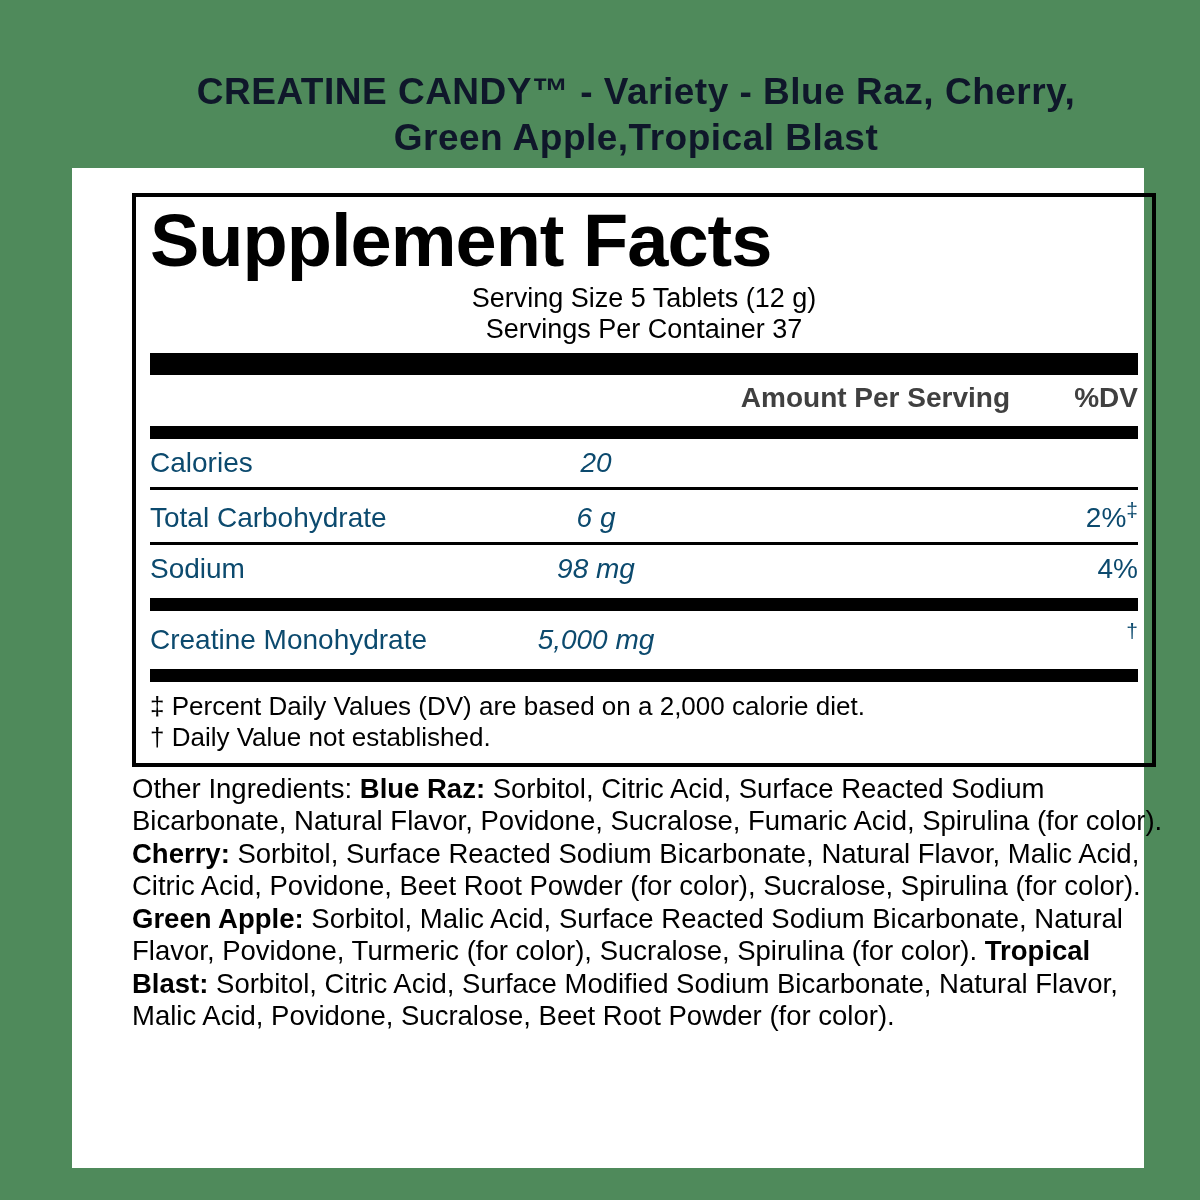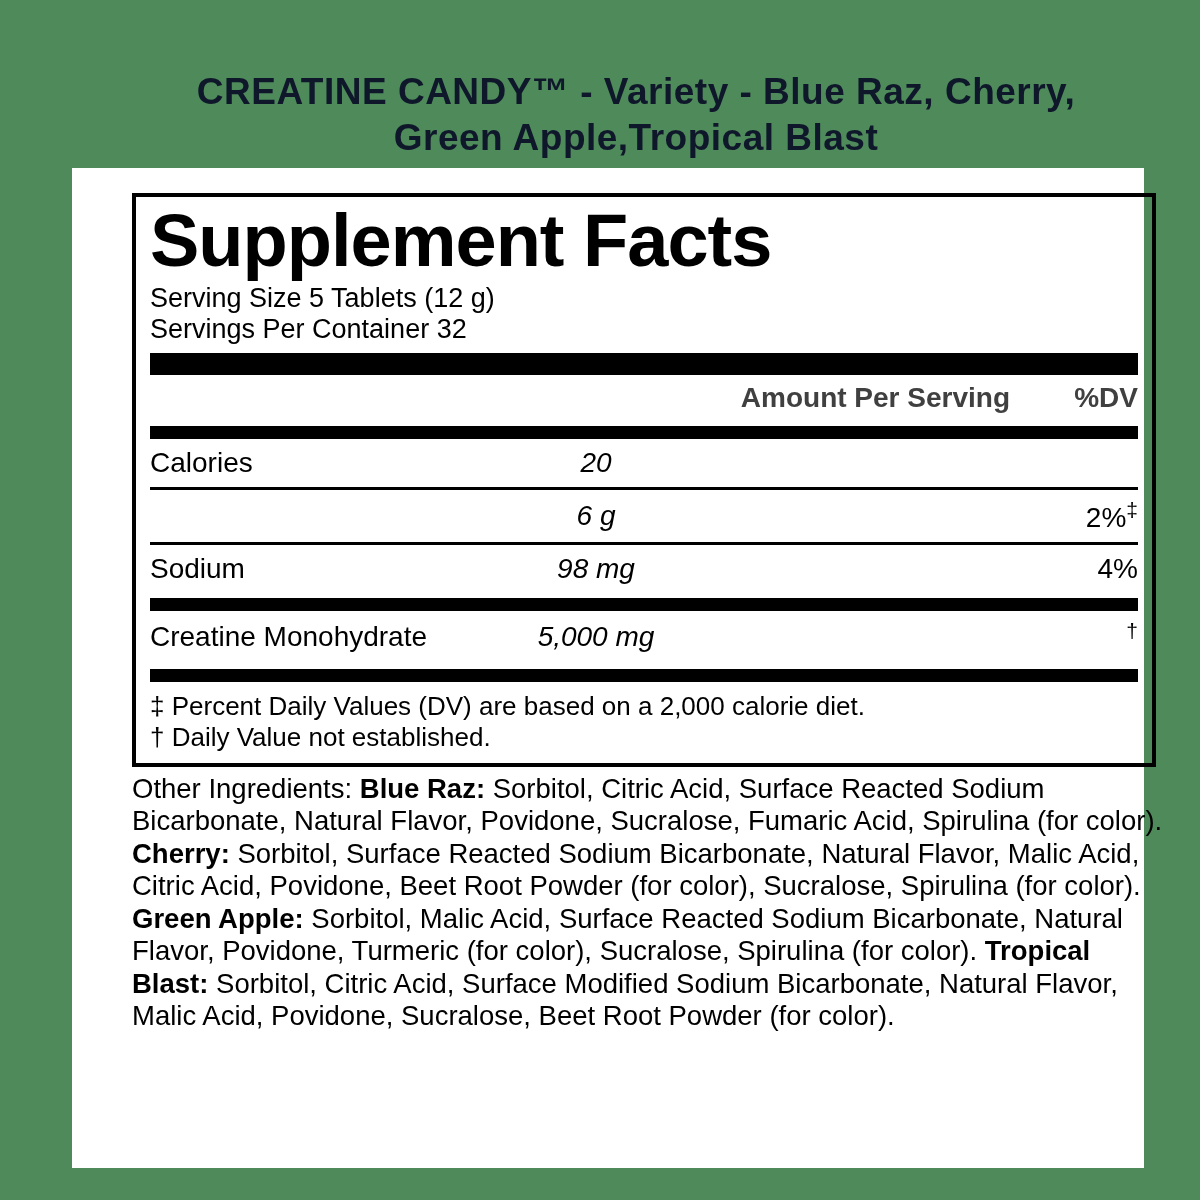--- a/index.html
+++ b/index.html
@@ -77,20 +77,21 @@
     font-weight: bold;
     line-height: 84px;
     letter-spacing: -1px;
     margin-top: 2px;
     color: #000;
   }
   .serving-line {
     font-size: 27px;
     line-height: 31px;
     color: #000;
+    text-align: center;
   }
   .bar-thick {
     height: 22px;
     background: #000;
     margin-top: 8px;
   }
   .bar-med {
     height: 13px;
     background: #000;
     margin-top: 5px;
@@ -112,23 +113,23 @@
   .amt-header .amt-label {
     margin-right: 40px;
   }
   .amt-header .dv-label {
     width: 88px;
     text-align: right;
   }
 
   .nut-row {
     display: flex;
-    align-items: center;
+    align-items: flex-end;
     font-size: 28px;
-    color: #000000;
+    color: #0c4a6e;
     padding: 8px 0 8px 0;
     position: relative;
   }
   .nut-name {
     flex: 0 0 auto;
   }
   .nut-amount {
     position: absolute;
     left: 0;
     right: 96px;
@@ -171,39 +172,40 @@
   <div class="title-line1">CREATINE CANDY™ - Variety - Blue Raz, Cherry,</div>
   <div class="title-line2">Green Apple,Tropical Blast</div>
 </div>
 
 <div class="panel">
   <div class="inner">
 
     <div class="sf-box">
       <div class="sf-title">Supplement Facts</div>
       <div class="serving-line">Serving Size 5 Tablets (12 g)</div>
-      <div class="serving-line">Servings Per Container 32</div>
+      <div class="serving-line">Servings Per Container 37</div>
 
       <div class="bar-thick"></div>
 
       <div class="amt-header">
         <span class="amt-label">Amount Per Serving</span>
         <span class="dv-label">%DV</span>
       </div>
 
       <div class="bar-med"></div>
 
       <div class="nut-row">
         <span class="nut-name">Calories</span>
         <span class="nut-amount">20</span>
         <span class="nut-dv"></span>
       </div>
       <div class="rule-thin"></div>
 
       <div class="nut-row">
+        <span class="nut-name">Total Carbohydrate</span>
         <span class="nut-amount">6 g</span>
         <span class="nut-dv"><span>2%</span><span class="sup">‡</span></span>
       </div>
       <div class="rule-thin"></div>
 
       <div class="nut-row">
         <span class="nut-name">Sodium</span>
         <span class="nut-amount">98 mg</span>
         <span class="nut-dv">4%</span>
       </div>

